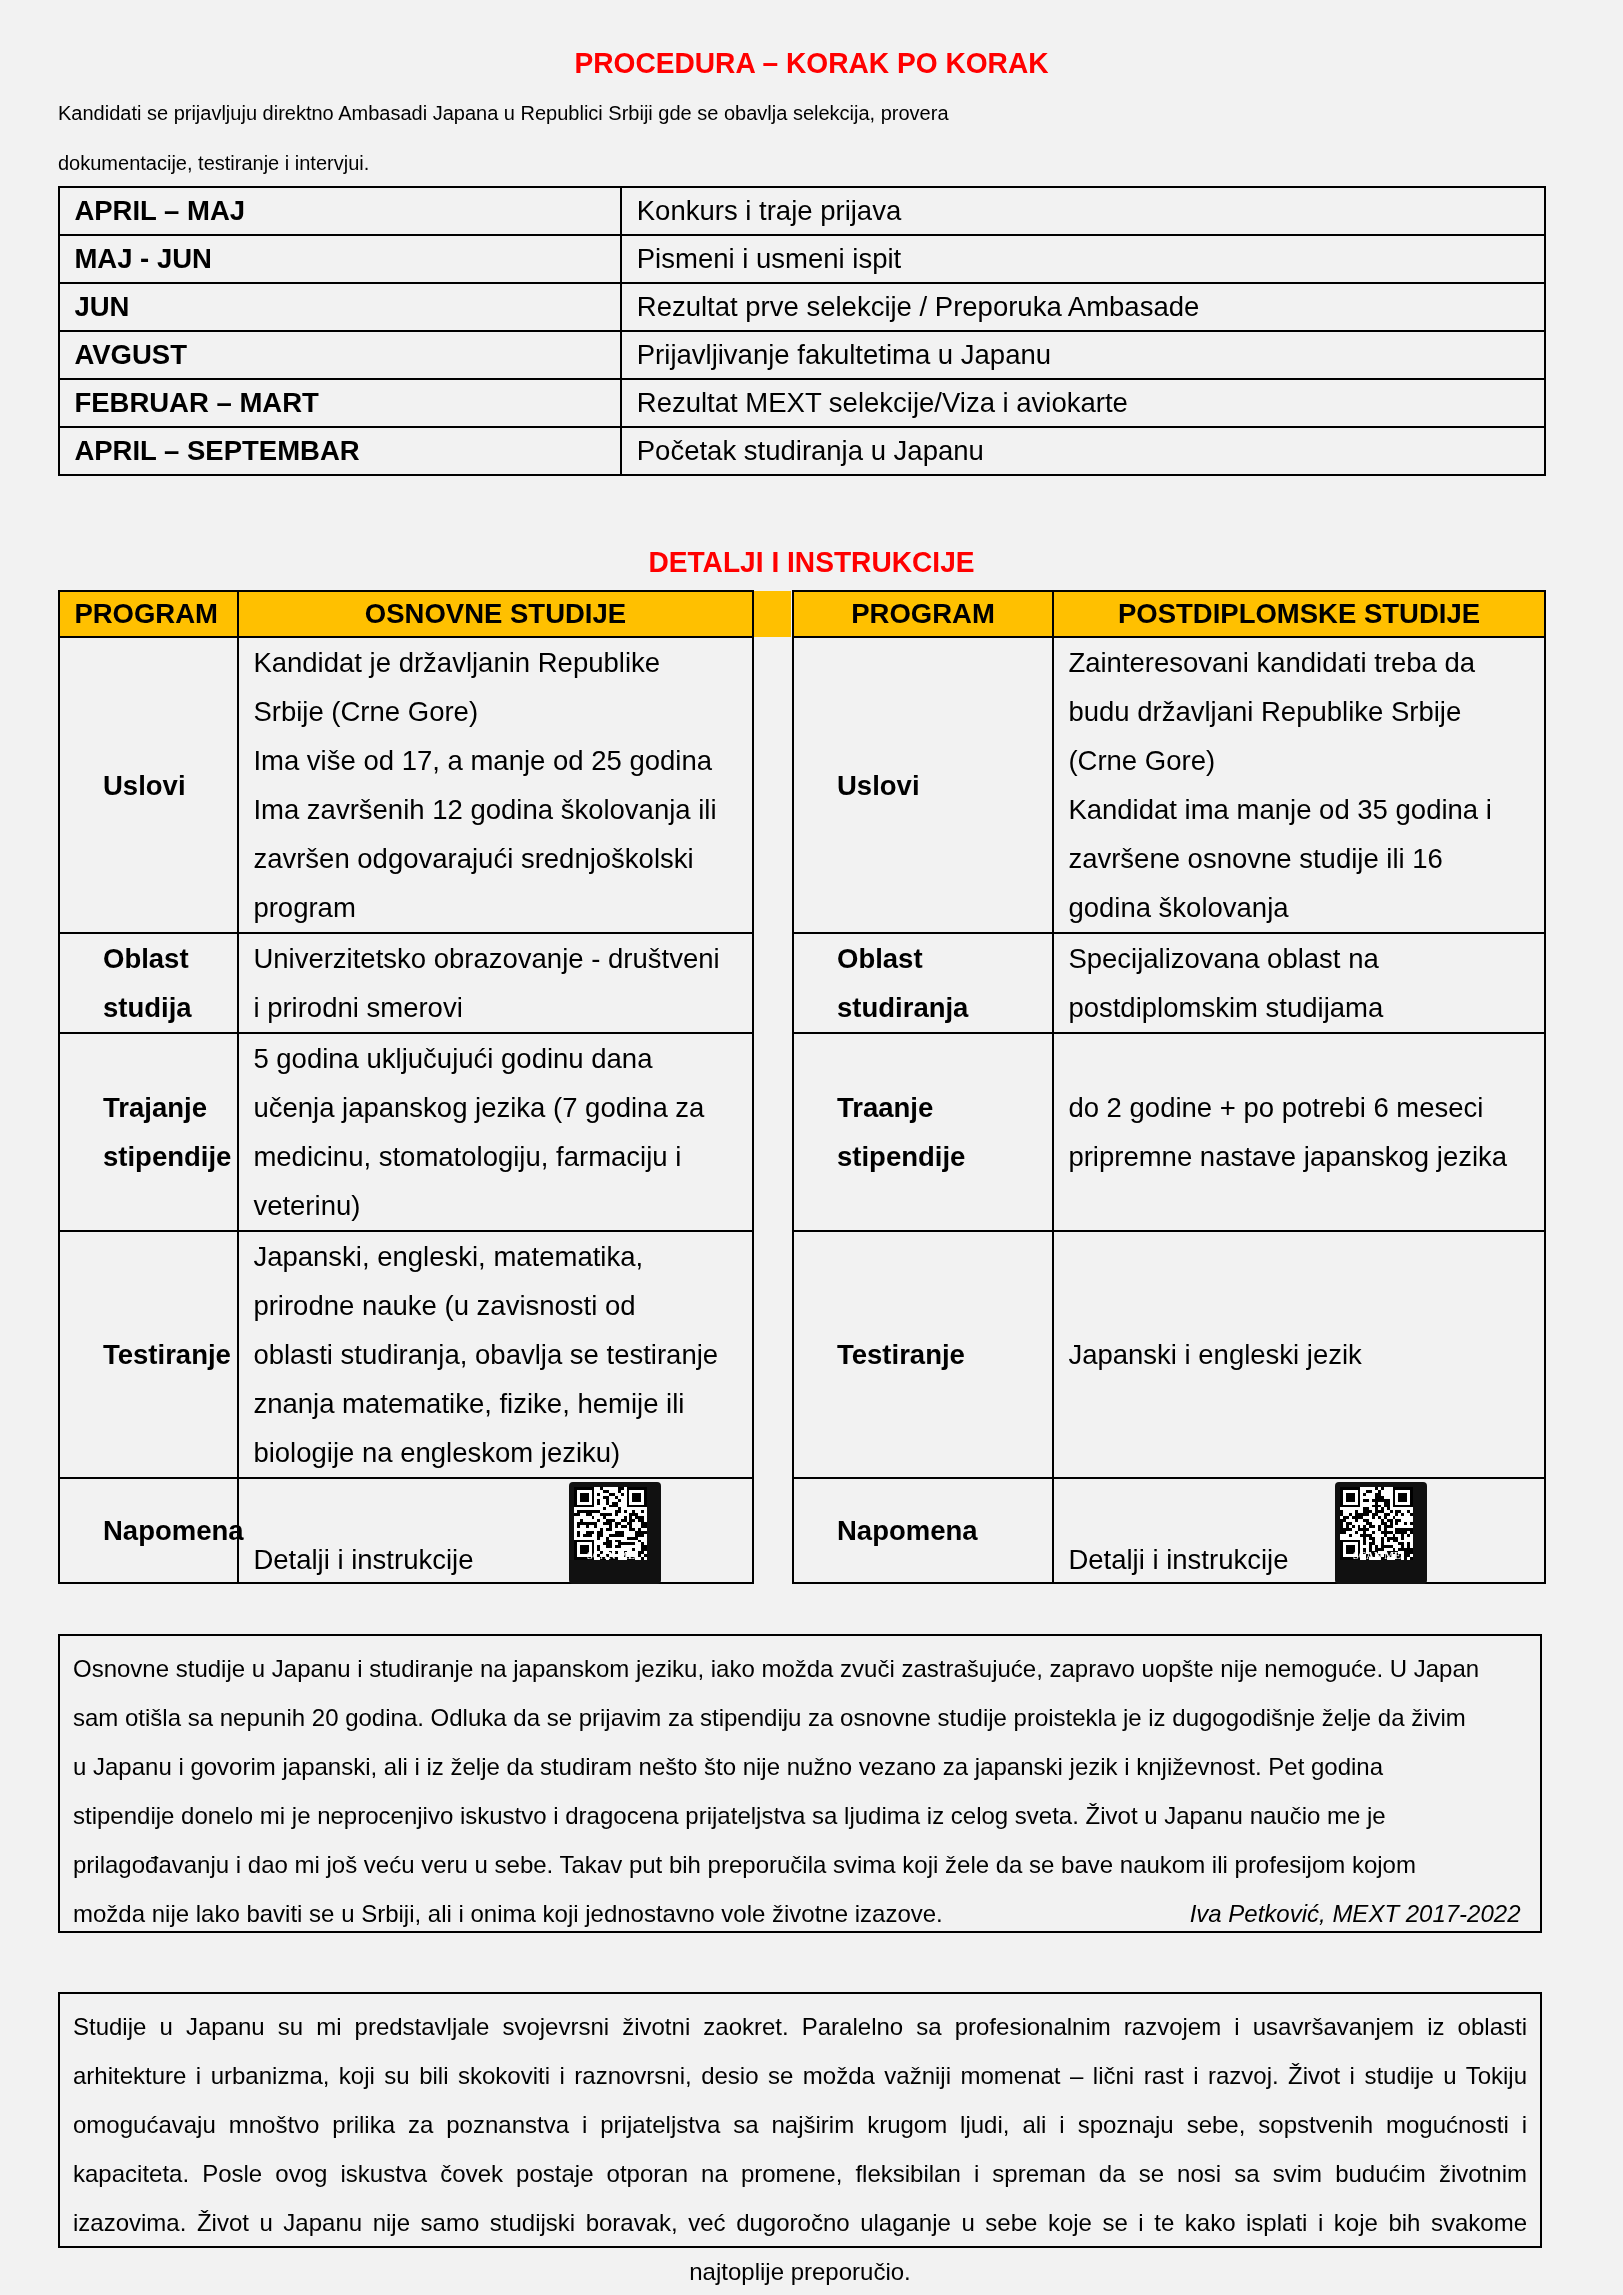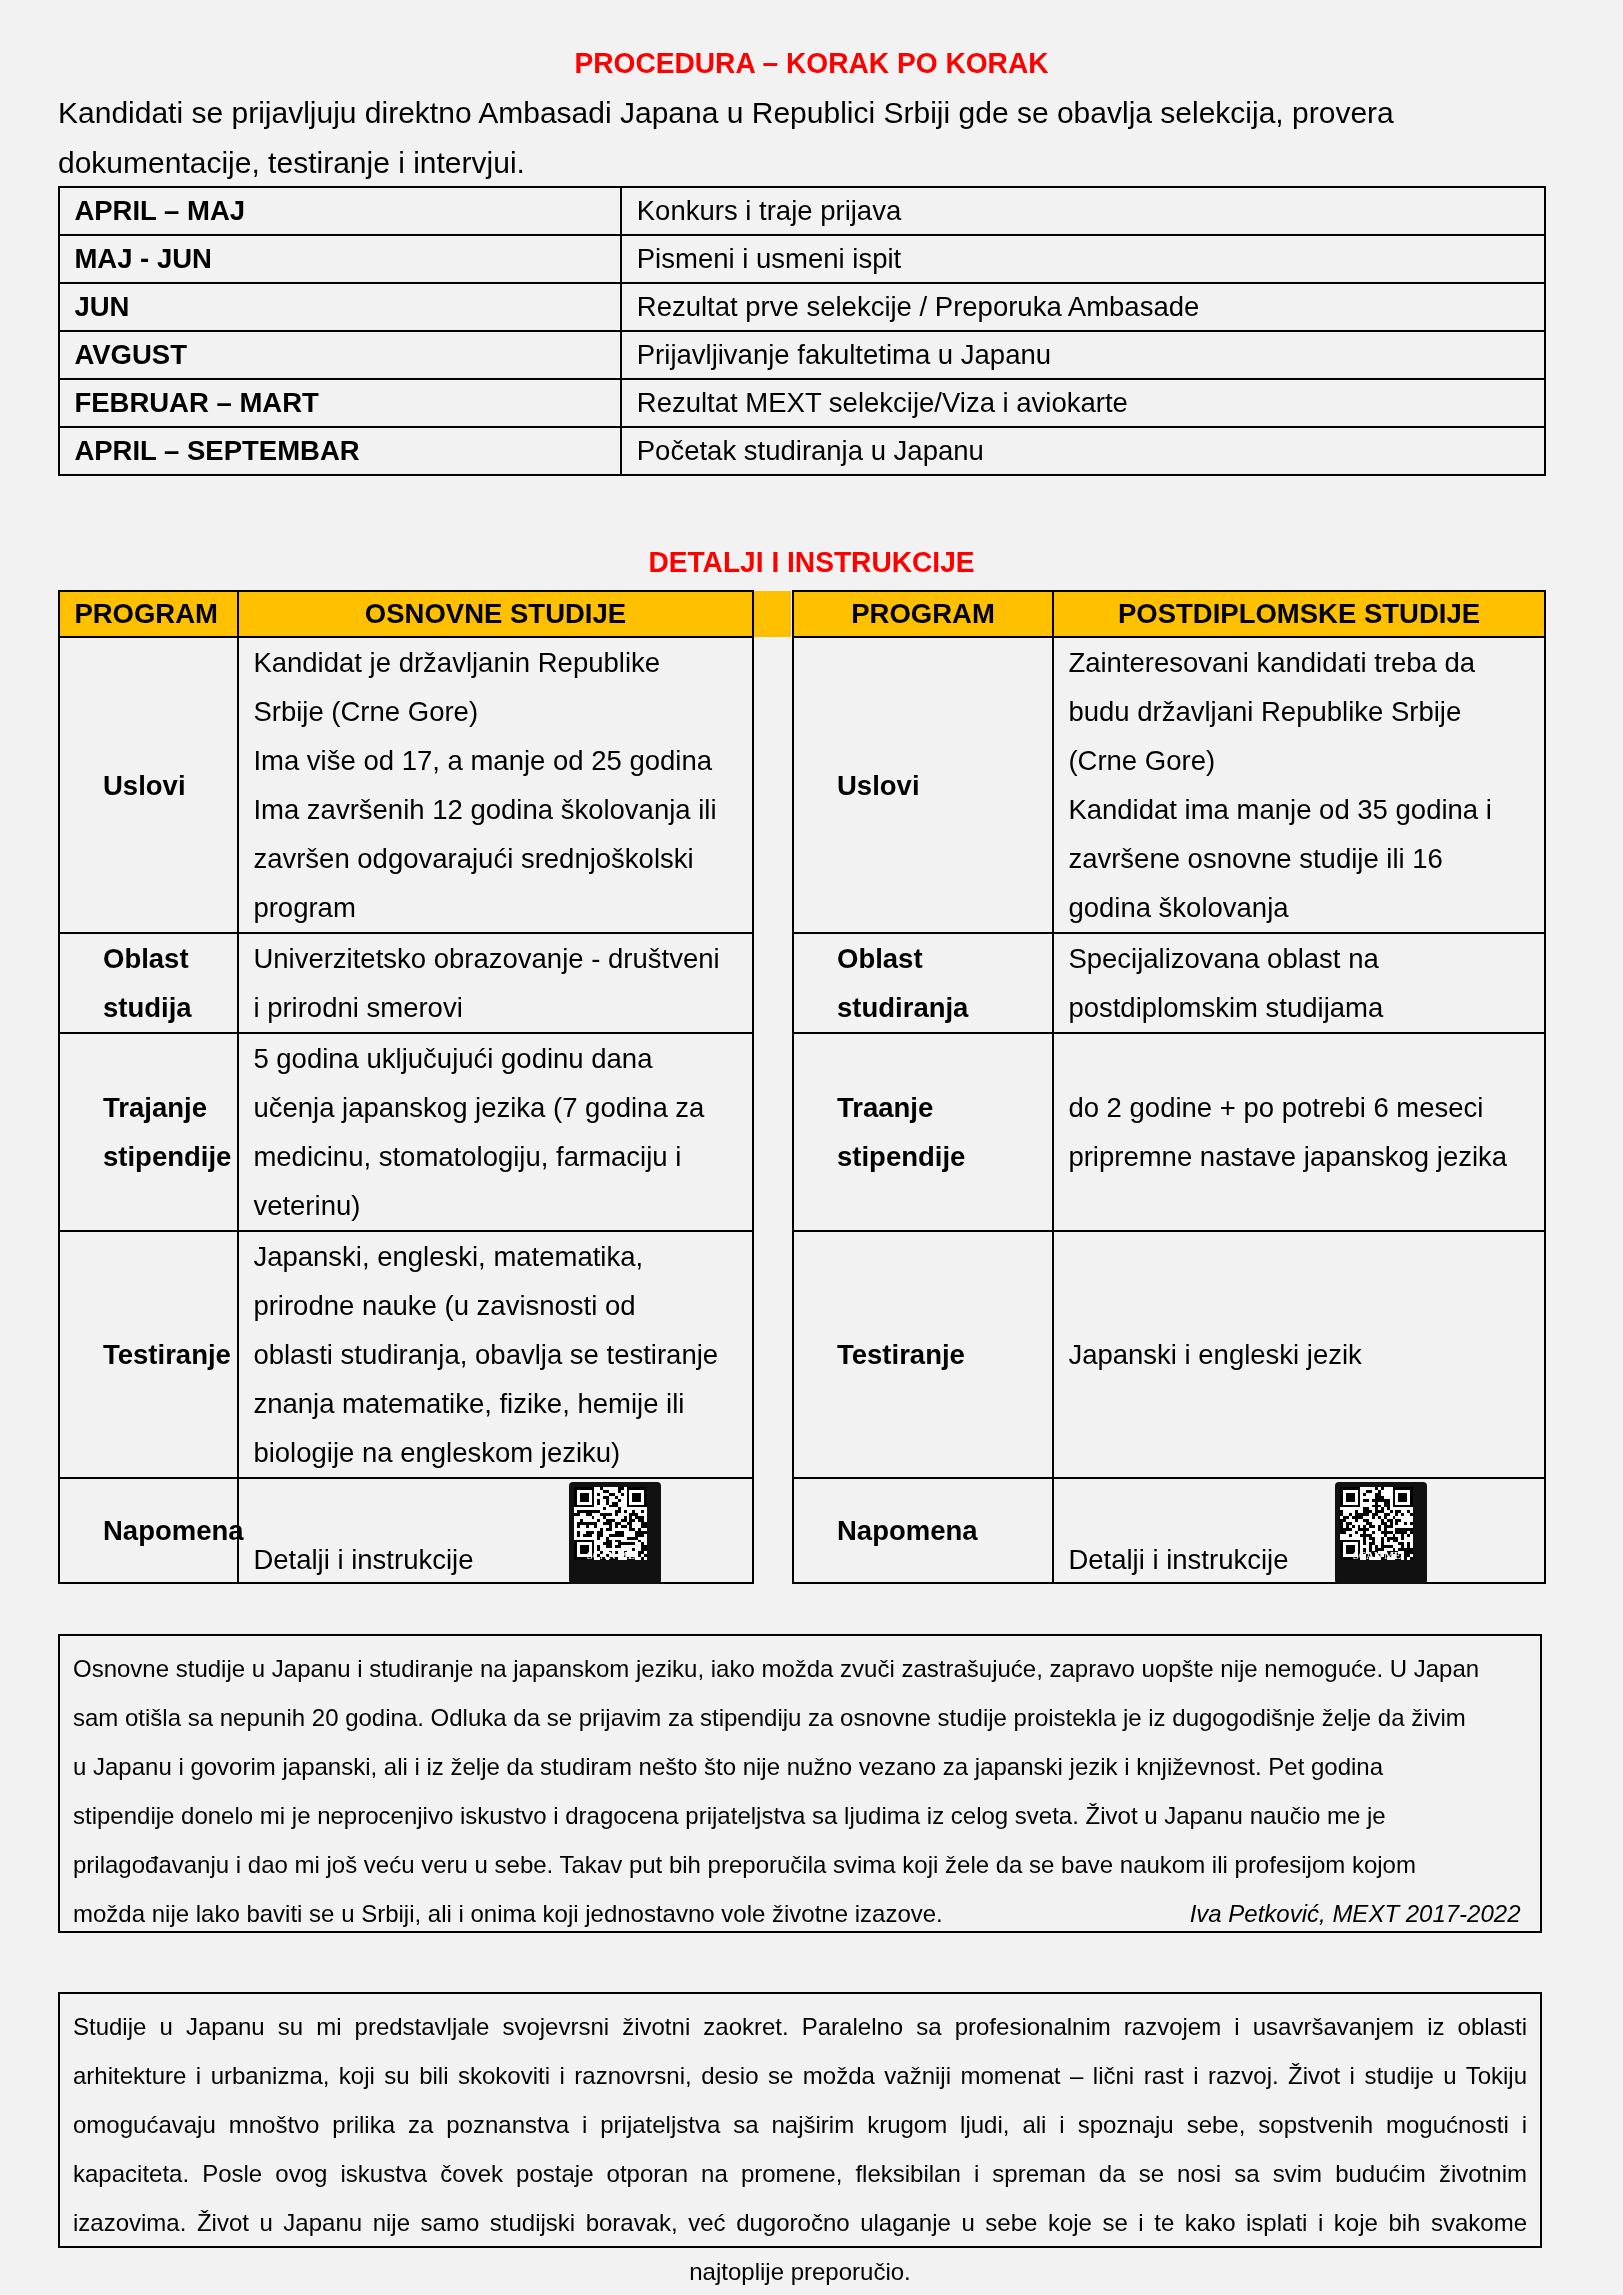--- a/index.html
+++ b/index.html
@@ -13,21 +13,21 @@
   }
   .abs { position: absolute; }
   .red-title {
     position: absolute; left: 0; width: 1623px; text-align: center;
     color: #ff0000; font-weight: bold; font-size: 29px;
     font-family: "Liberation Sans", sans-serif;
     transform: scaleX(0.97);
   }
   .intro {
     position: absolute; left: 58px; width: 1492px;
-    font-size: 30px; line-height: 50px;
+    font-size: 20px; line-height: 50px;
   }
   
   table { border-collapse: collapse; position: absolute; table-layout: fixed; }
   .timeline { left: 58px; top: 186px; width: 1488px; }
   .timeline td {
     border: 2px solid #000; height: 46px; padding: 0 0 0 14.4px;
     font-size: 27.5px; vertical-align: middle; line-height: 1;
   }
   .timeline td.when { font-weight: bold; width: 546px; }
   

